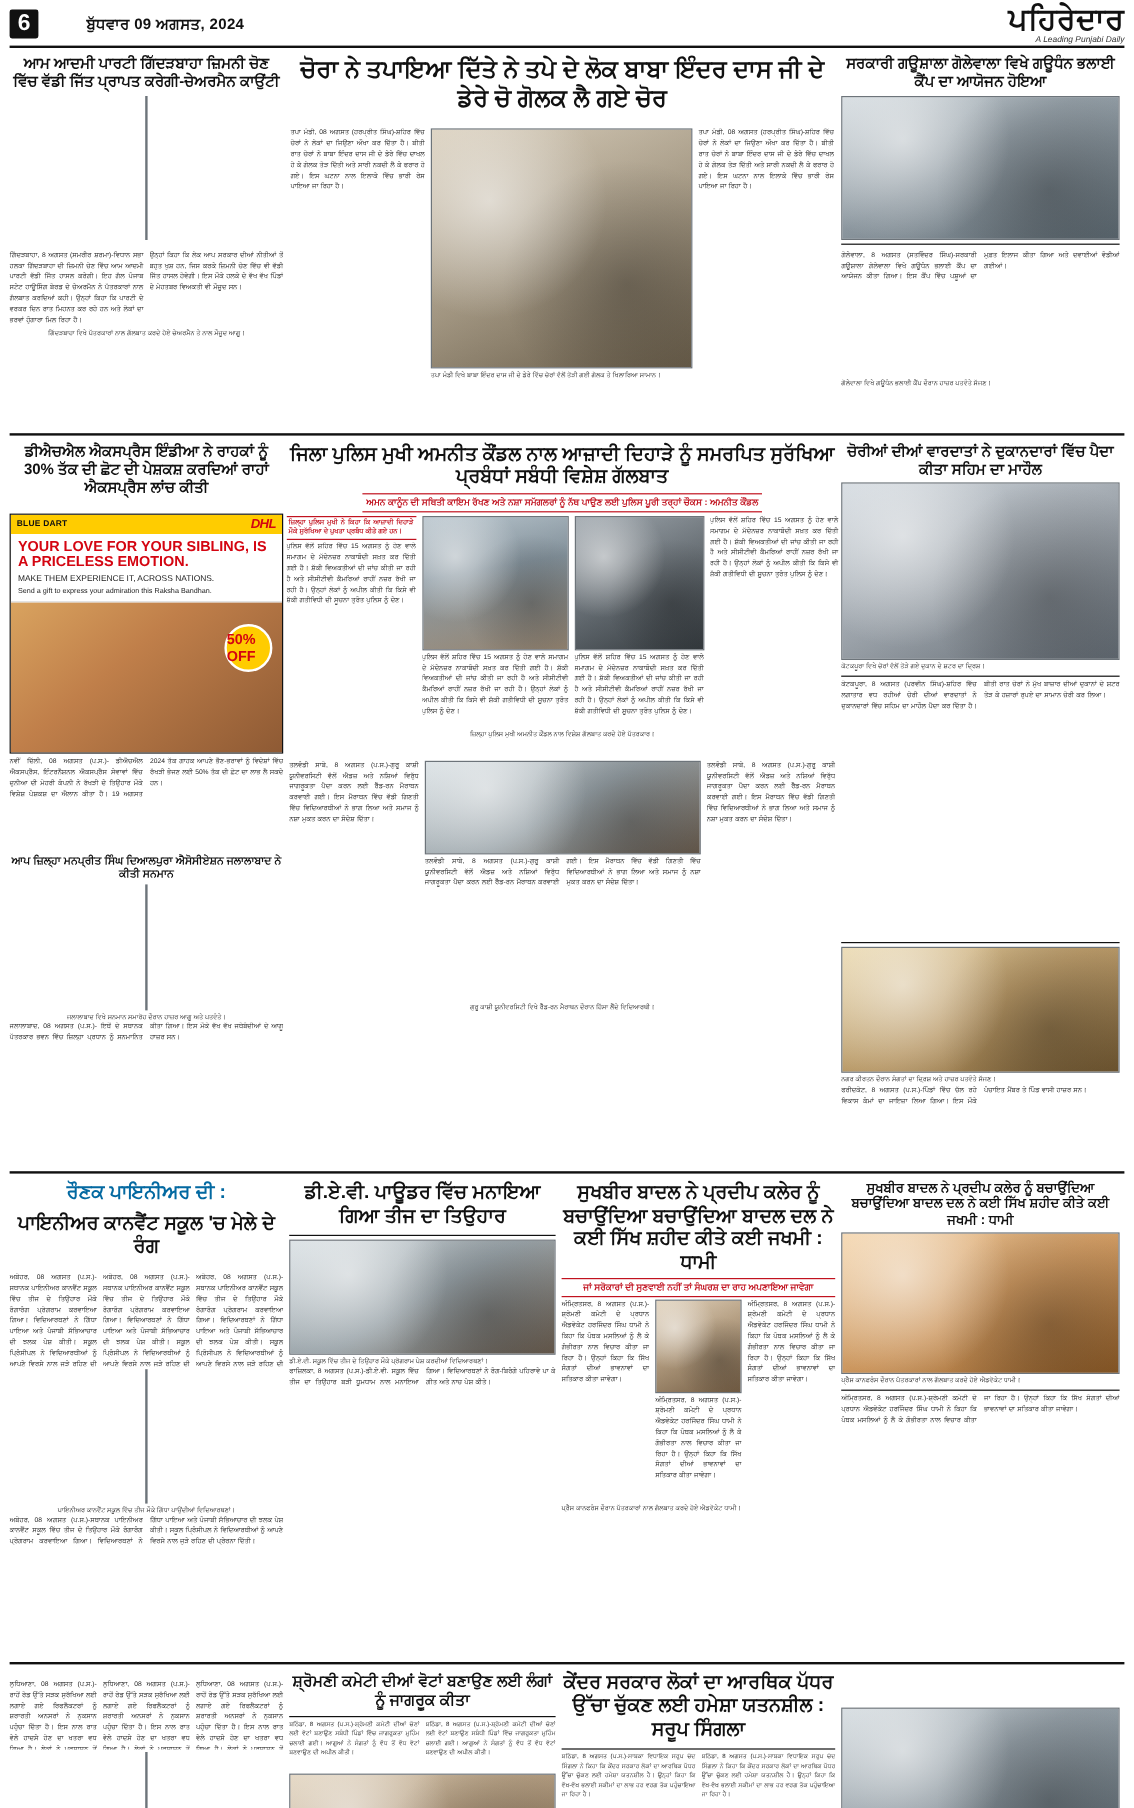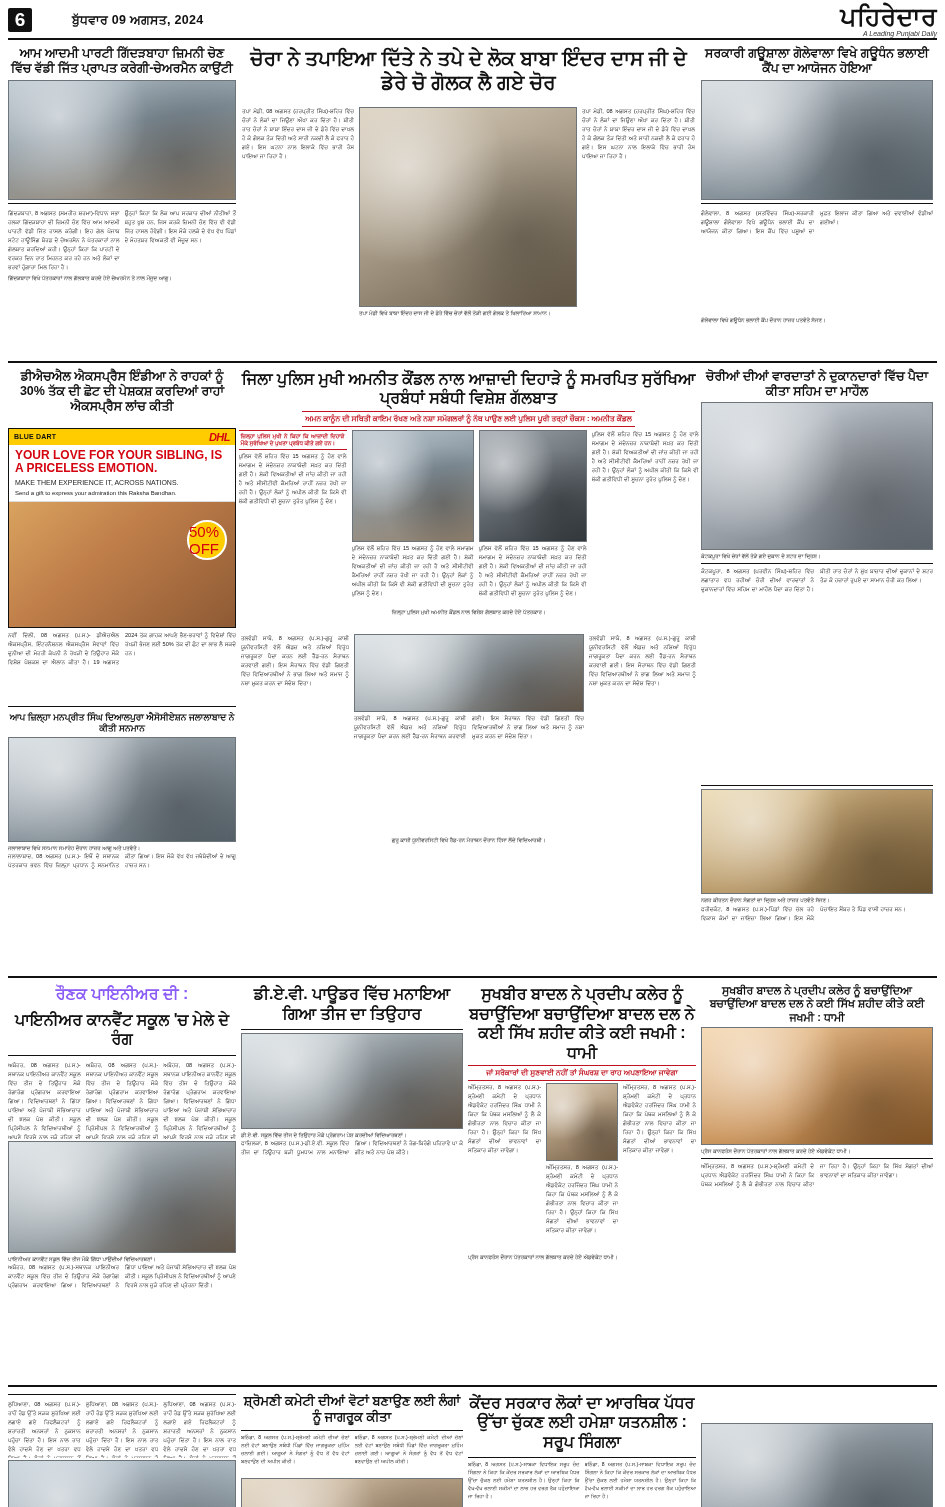--- a/index.html
+++ b/index.html
@@ -60,21 +60,21 @@
     color: #333;
   }
 
   
   .cols {
     display: flex;
     gap: 5px;
     margin-top: 4px;
   }
   .col { display: flex; flex-direction: column; }
-  .c-left  { width: 228px; }
+  .c-left  { width: 228px; align-items: center; }
   .c-mid   { width: 455px; align-items: center; }
   .c-right { width: 232px; }
 
   
   .hl {
     font-weight: bold;
     line-height: 1.22;
     text-align: center;
     padding: 2px 0 3px 0;
   }
@@ -160,27 +160,27 @@
   .ad-img {
     height: 126px;
     background: linear-gradient(140deg,#d9a35f 0%, #c07f4a 40%, #8e5a34 100%);
     position: relative;
     border-top: 1px solid #ddd;
   }
   .ad-badge {
     position: absolute; right: 8px; top: 18px;
     width: 40px; height: 40px; border-radius: 50%;
     background: #ffcc00; color: #d40511;
-    font-size: 15px; font-weight: normal;
+    font-size: 12px; font-weight: bold;
     display: flex; align-items: center; justify-content: center;
     border: 2px solid #fff;
   }
 
   
-  .hl-red { color: #8b5cf6; }
+  .hl-red { color: #0369a1; }
   .two-tone-head {
     display: flex; align-items: baseline; justify-content: center; gap: 6px;
     flex-wrap: wrap;
   }
   .red-strip {
     border-top: 1px solid #c1121f;
     border-bottom: 1px solid #c1121f;
     color: #c1121f;
     font-size: 7.5px;
     font-weight: bold;

